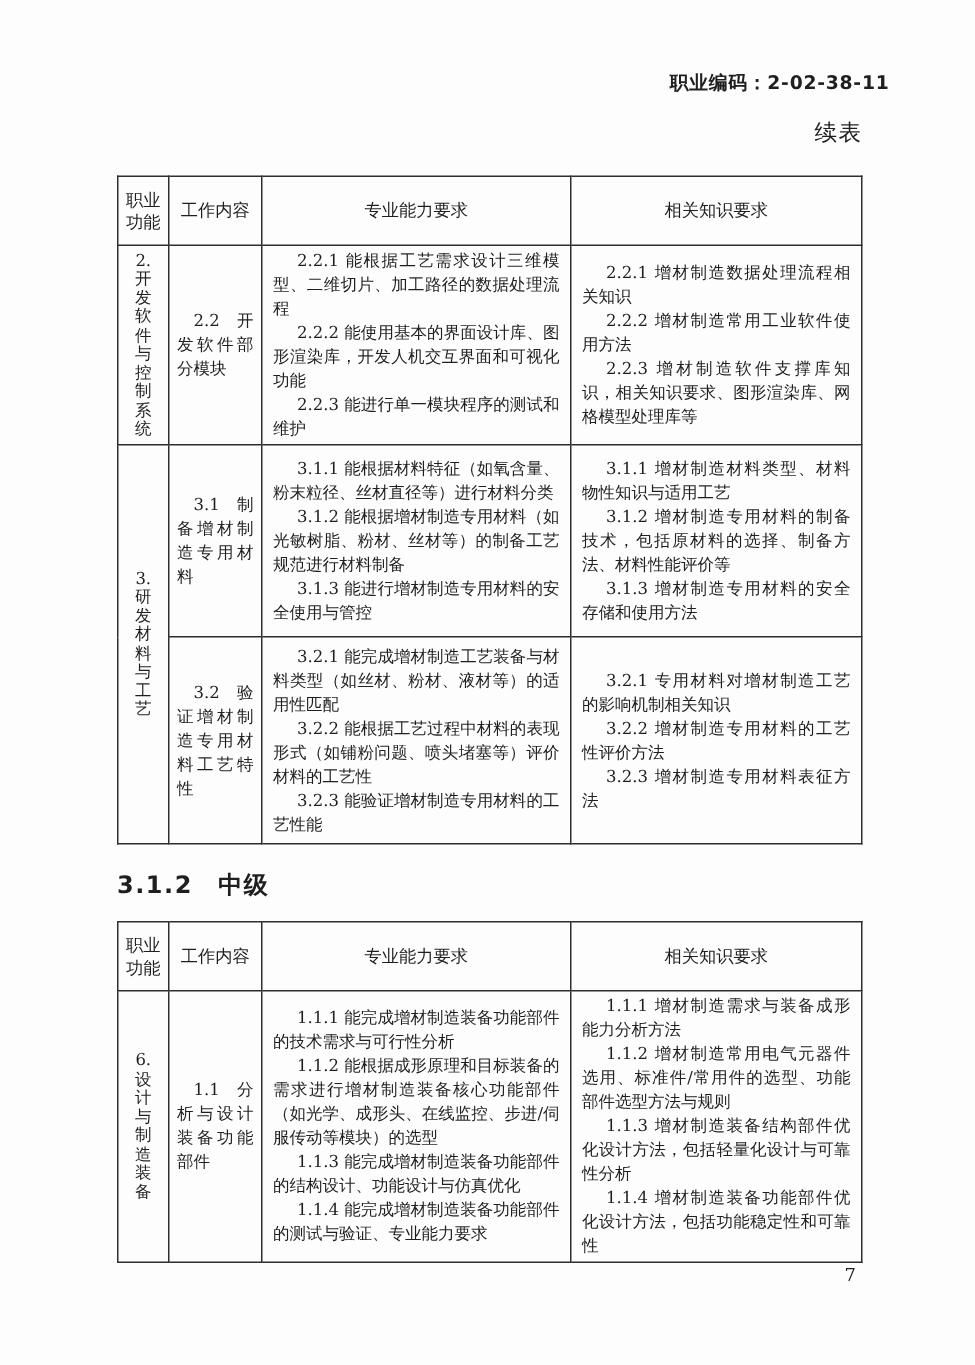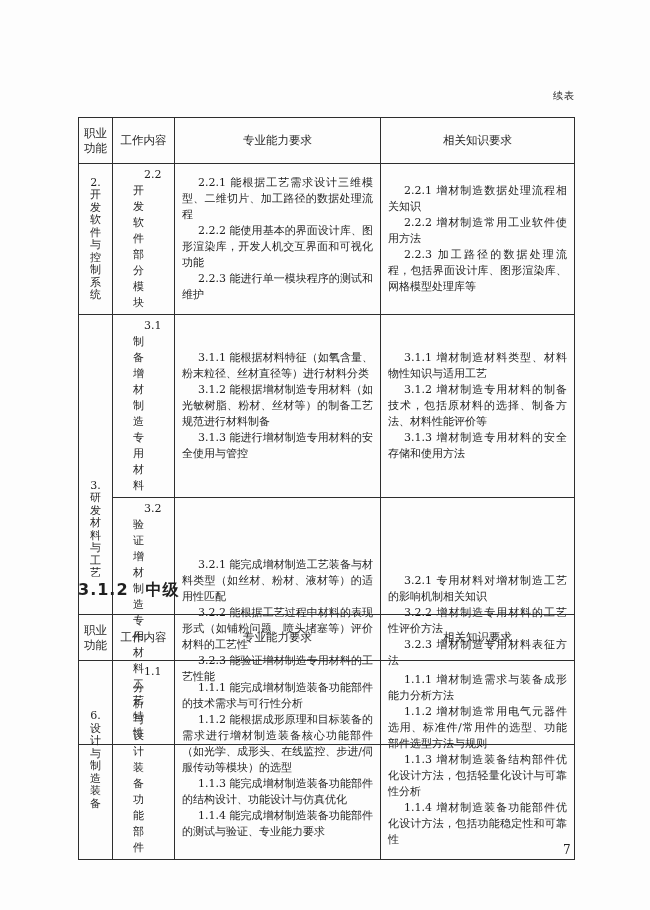--- a/index.html
+++ b/index.html
@@ -16,23 +16,23 @@
     position: absolute;
     top: 47px;
     right: 57px;
     font-family: "DejaVu Sans", "Liberation Sans", sans-serif;
     font-weight: bold;
     font-size: 12.5px;
     letter-spacing: 0.5px;
   }
   .cont-label {
     position: absolute;
-    top: 89px;
+    top: 79px;
     right: 75px;
-    font-size: 10px;
+    font-size: 15px;
     letter-spacing: 1px;
   }
   table.std {
     position: absolute;
     left: 78px;
     border-collapse: collapse;
     table-layout: fixed;
     width: 497px;
   }
   .t1 { top: 117px; }
@@ -52,21 +52,21 @@
     line-height: 15px;
   }
   td.vert {
     padding: 2px 9px;
     text-align: center;
     line-height: 12.5px;
     word-break: break-all;
     font-size: 11px;
   }
   td.task {
-    padding: 3px 20px;
+    padding: 3px 5px;
     text-indent: 11px;
     text-align: justify;
     line-height: 16px;
   }
   td.items { padding: 2px 7px; }
   td.items p {
     margin: 0;
     text-indent: 16px;
     text-align: justify;
     line-height: 16px;
@@ -85,20 +85,21 @@
     top: 843px;
     left: 563px;
     font-size: 12px;
   }
 </style>
 </head>
 <body>
 
 <div class="page">
 
+  <div class="doc-code">职业编码：2-02-38-11</div>
   <div class="cont-label">续表</div>
 
   <table class="std t1">
     <colgroup>
       <col style="width:34px">
         <col style="width:62px">
         <col style="width:206px">
         <col style="width:194px">
     </colgroup>
     <thead>
@@ -114,21 +115,21 @@
         <td class="vert">2. 开发软件与控制系统</td>
         <td class="task">2.2 开发软件部分模块</td>
         <td class="items">
           <p>2.2.1 能根据工艺需求设计三维模型、二维切片、加工路径的数据处理流程</p>
           <p>2.2.2 能使用基本的界面设计库、图形渲染库，开发人机交互界面和可视化功能</p>
           <p>2.2.3 能进行单一模块程序的测试和维护</p>
         </td>
         <td class="items">
           <p>2.2.1 增材制造数据处理流程相关知识</p>
           <p>2.2.2 增材制造常用工业软件使用方法</p>
-          <p>2.2.3 加工路径的数据处理流程，包括界面设计库、图形渲染库、网格模型处理库等</p>
+          <p>2.2.3 增材制造软件支撑库知识，相关知识要求、图形渲染库、网格模型处理库等</p>
         </td>
       </tr>
       <tr style="height:128px">
         <td class="vert" rowspan="2">3. 研发材料与工艺</td>
         <td class="task">3.1 制备增材制造专用材料</td>
         <td class="items">
           <p>3.1.1 能根据材料特征（如氧含量、粉末粒径、丝材直径等）进行材料分类</p>
           <p>3.1.2 能根据增材制造专用材料（如光敏树脂、粉材、丝材等）的制备工艺规范进行材料制备</p>
           <p>3.1.3 能进行增材制造专用材料的安全使用与管控</p>
         </td>

